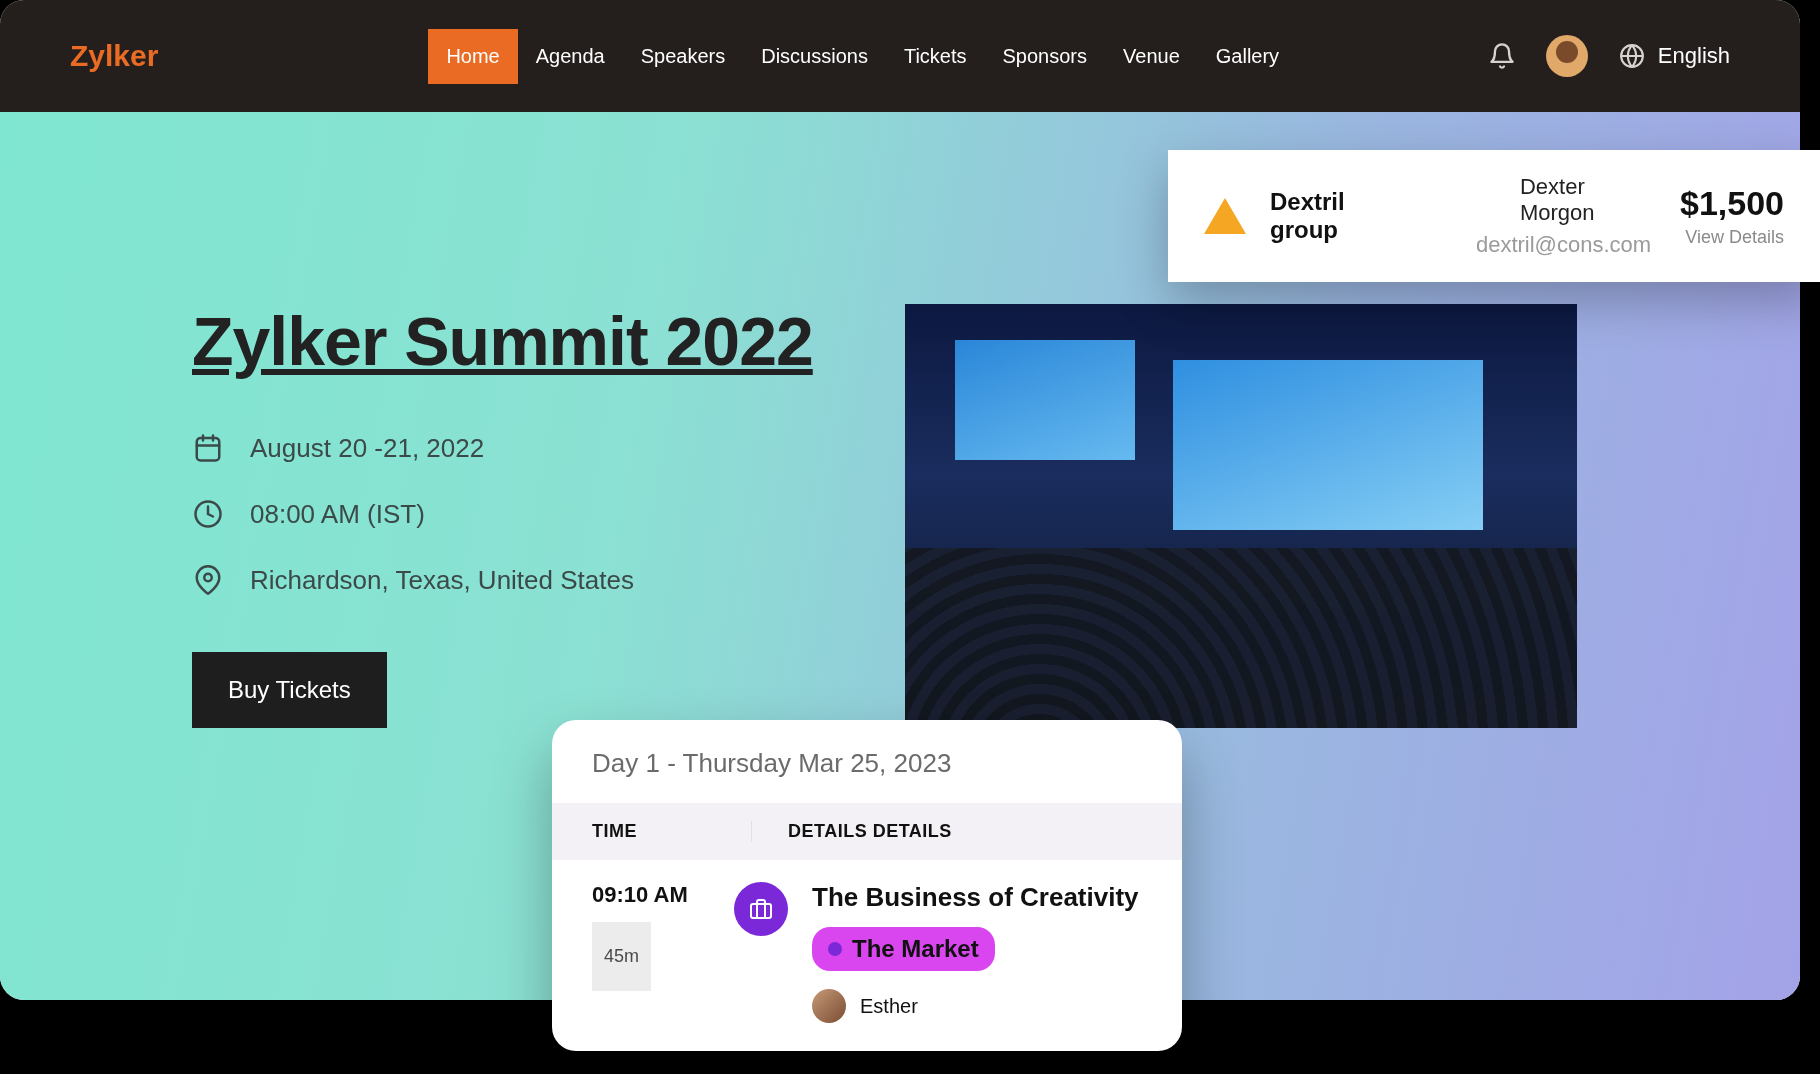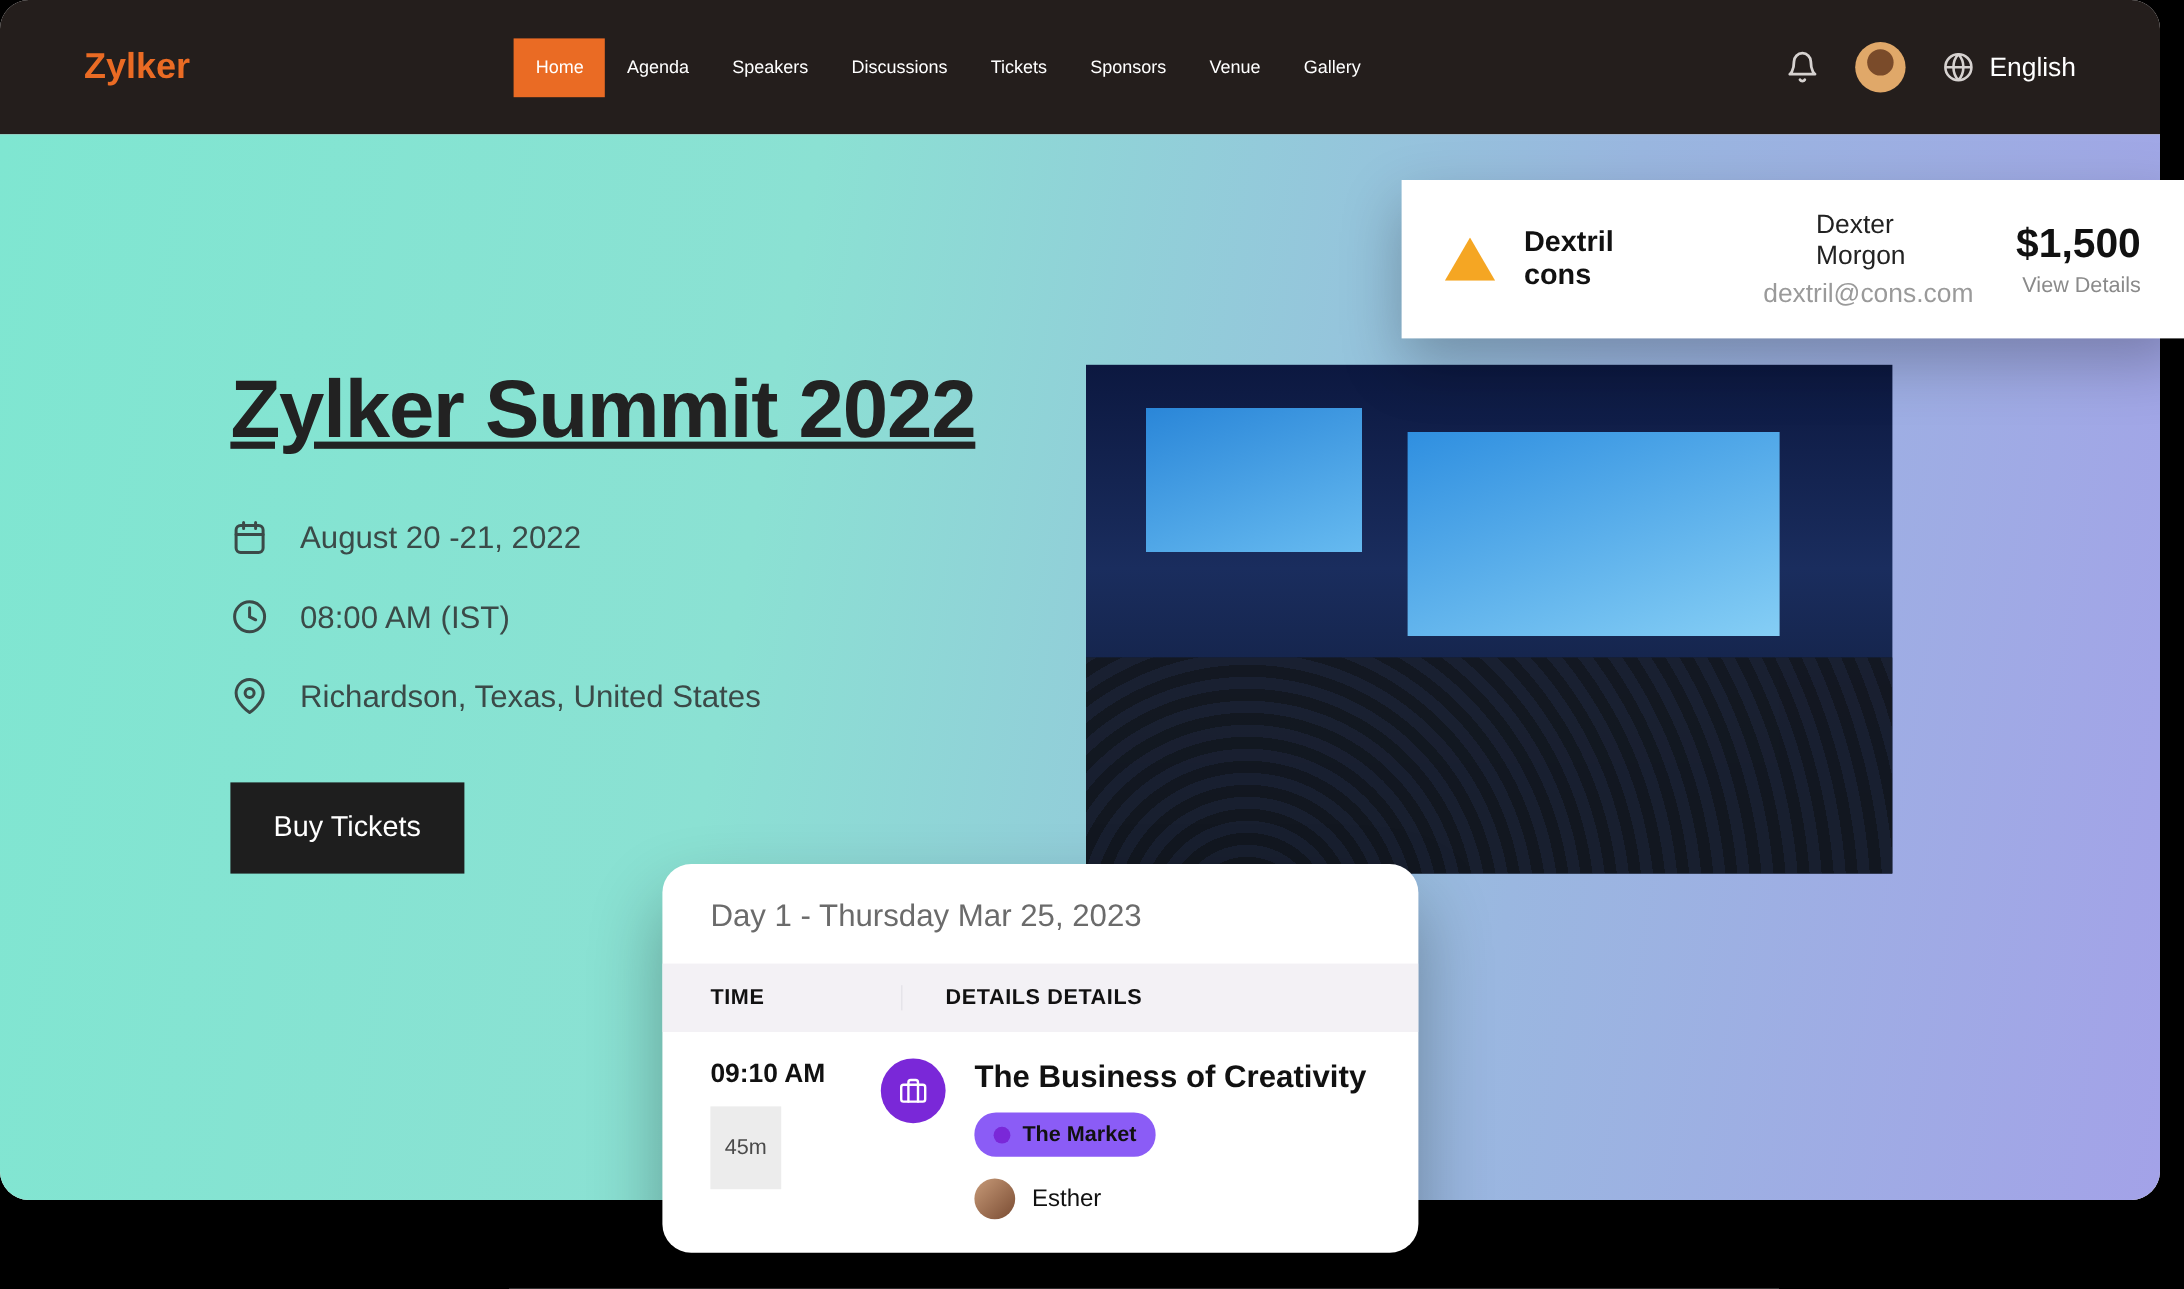--- a/index.html
+++ b/index.html
@@ -1,21 +1,21 @@
 <!DOCTYPE html>
 <html><head>
   <meta charset="utf-8">
   <style>
     * { margin: 0; padding: 0; box-sizing: border-box; font-family: -apple-system, BlinkMacSystemFont, "Segoe UI", Helvetica, Arial, sans-serif; }
     body { background: #000; width: 1820px; height: 1074px; overflow: hidden; position: relative; }
     .window { position: absolute; left: 0; top: 0; width: 1800px; height: 1000px; border-radius: 24px; overflow: hidden; background: #fff; }
     .topbar { height: 112px; background: #241e1c; display: flex; align-items: center; padding: 0 70px; }
     .brand { color: #ea6b24; font-size: 30px; font-weight: 600; margin-right: 270px; }
     .nav { display: flex; gap: 0; }
-    .nav a { color: #fff; text-decoration: none; font-size: 15px; padding: 16px 18px; }
+    .nav a { color: #fff; text-decoration: none; font-size: 20px; padding: 16px 18px; }
     .nav a.active { background: #ea6b24; }
     .right { margin-left: auto; display: flex; align-items: center; gap: 28px; color: #fff; font-size: 22px; }
     .avatar { width: 42px; height: 42px; border-radius: 50%; background: #e0a869; display: inline-block; position: relative; overflow: hidden; }
     .avatar::after { content:''; position:absolute; left:10px; top:6px; width:22px; height:22px; border-radius:50%; background:#7a4b2a; }
     .hero { position: relative; height: 888px; background: linear-gradient(100deg, #7fe6d1 0%, #8be1d3 35%, #9ab7e0 70%, #a3a2e8 100%); }
     .hero-left { position: absolute; left: 192px; top: 190px; width: 700px; }
     .title { font-size: 68px; font-weight: 700; color: #222; letter-spacing: -1px; text-decoration: underline; }
     .meta { margin-top: 52px; display: flex; flex-direction: column; gap: 34px; }
     .meta-row { display: flex; align-items: center; gap: 26px; font-size: 26px; color: #3b4a48; }
     .icon { width: 32px; height: 32px; display: inline-flex; align-items: center; justify-content: center; flex-shrink: 0; }
@@ -37,21 +37,21 @@
     .agenda-title { font-size: 26px; color: #6b6b6b; padding: 28px 40px 24px; border-radius: 29px; }
     .agenda-head { display: flex; background: #f3f1f5; padding: 18px 40px; font-size: 18px; font-weight: 700; color: #111; letter-spacing: .5px; }
     .col-time { width: 160px; border-right: 1px solid #e2e0e6; }
     .col-sess { padding-left: 36px; }
     .agenda-row { display: flex; padding: 22px 40px 0; }
     .time-col { width: 160px; }
     .time { font-size: 22px; font-weight: 700; color: #111; }
     .dur { display: inline-block; margin-top: 14px; background: #ececec; color: #4a4a4a; font-size: 18px; padding: 24px 12px; }
     .icon-circle { width: 54px; height: 54px; border-radius: 50%; background: #7a28d8; display: flex; align-items: center; justify-content: center; margin-left: -18px; margin-right: 24px; flex-shrink: 0; }
     .sess-title { font-size: 26px; font-weight: 700; color: #111; }
-    .tag { display: inline-flex; align-items: center; gap: 10px; background: #8b5cf6; padding: 8px 16px; border-radius: 18px; font-size: 18px; font-weight: 600; color: #111; margin-top: 14px; }
+    .tag { display: inline-flex; align-items: center; gap: 10px; background: #d946ef; padding: 8px 16px; border-radius: 18px; font-size: 24px; font-weight: 600; color: #111; margin-top: 14px; }
     .tag-dot { width: 14px; height: 14px; border-radius: 50%; background: #7a28d8; }
     .speaker { display: flex; align-items: center; gap: 14px; margin-top: 18px; font-size: 20px; color: #111; text-align: center; }
     .speaker-av { width: 34px; height: 34px; border-radius: 50%; background: linear-gradient(135deg,#c79a78,#7a4c33); }
     .lang { display: flex; align-items: center; gap: 10px; }
   </style>
 </head>
 <body>
 
 <div class="window">
   <div class="topbar">
@@ -128,21 +128,21 @@
     </div>
   </div>
 </div>
 
 <div class="sponsor-card">
   <span class="sponsor-logo">
     <svg width="42" height="36" viewBox="0 0 42 36">
         <polygon points="21,0 42,36 0,36" fill="#f5a623"></polygon>
       </svg>
   </span>
-  <span class="sponsor-name">Dextril cons</span>
+  <span class="sponsor-name">Dextril group</span>
   <div class="contact">
     <div class="name">Dexter Morgon</div>
     <div class="email">dextril@cons.com</div>
   </div>
   <div class="amount">
     <div class="val">$1,500</div>
     <div class="vd">View Details</div>
   </div>
 </div>
 

